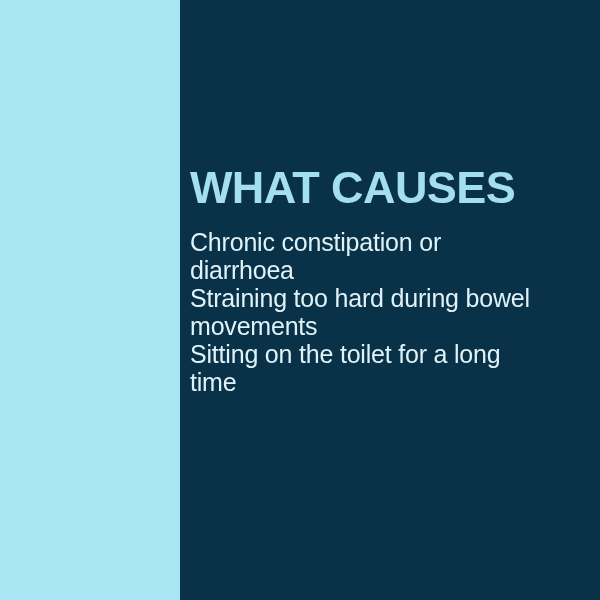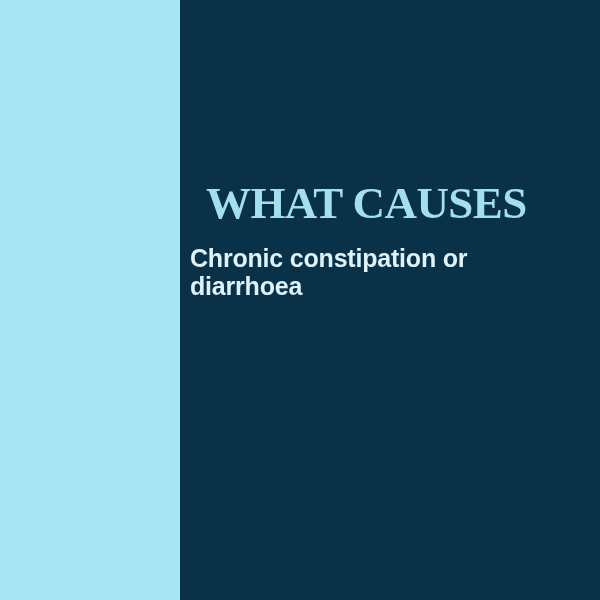--- a/index.html
+++ b/index.html
@@ -45,23 +45,23 @@
 
   
   #content {
     position: absolute;
     left: 190px;
     top: 166px;
     width: 410px;
   }
 
   #heading {
-    margin: 16px;
+    margin: 0;
     padding: 0;
-    font-family: Liberation Serif, serif;
+    font-family: Liberation Sans, sans-serif;
     font-weight: bold;
     font-size: 45px;
     line-height: 43px;
     letter-spacing: -0.6px;
     color: #a4dfef;
     white-space: nowrap;
   }
   #heading .hline {
     display: block;
   }
@@ -69,21 +69,21 @@
   #body-list {
     margin: 0;
     padding: 0;
     list-style: none;
     margin-top: 19px;
   }
   #body-list li {
     margin: 0;
     padding: 0;
     font-family: "Liberation Sans", sans-serif;
-    font-weight: bold;
+    font-weight: normal;
     font-size: 25px;
     line-height: 28px;
     letter-spacing: -0.2px;
     color: #dff2f7;
     width: 360px;
   }
 </style>
 </head>
 <body>
 
@@ -94,17 +94,19 @@
   <div id="right-panel"></div>
 
   <div id="content">
 
     <h1 id="heading">
       <span class="hline">WHAT CAUSES</span>
     </h1>
 
     <ul id="body-list">
       <li>Chronic constipation or diarrhoea</li>
+      <li>Straining too hard during bowel movements</li>
+      <li>Sitting on the toilet for a long time</li>
     </ul>
 
   </div>
 
 </div>
 
 </body></html>

